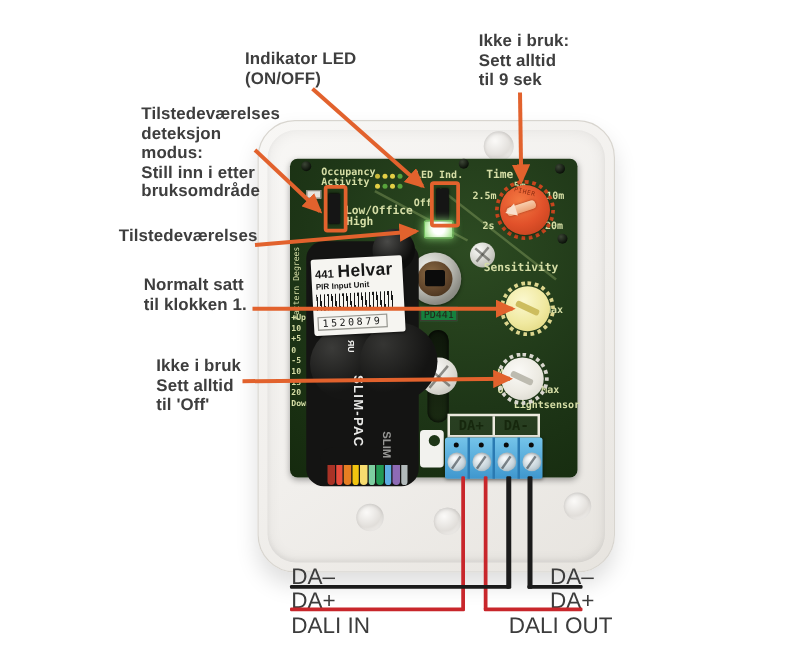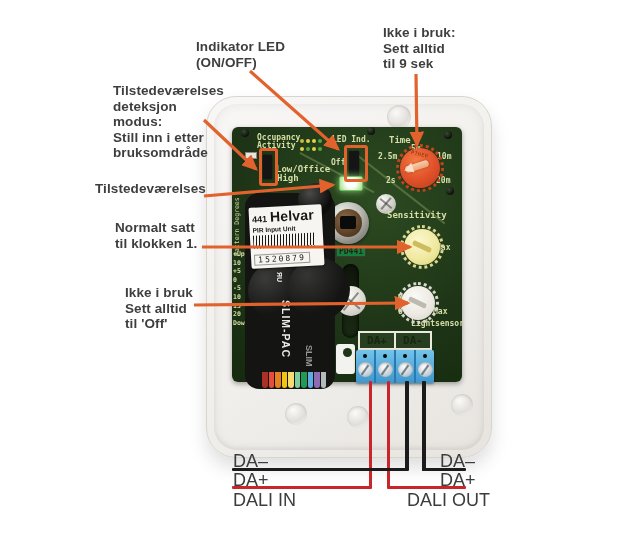--- a/index.html
+++ b/index.html
@@ -163,21 +163,21 @@
   <div class="lens-ap"></div>
   <div class="screw" style="left:376px;top:194px;width:20px;height:20px;background:radial-gradient(circle at 35% 30%,#fafaf8,#cfcfc8 55%,#a5a59d);"></div>
   <div class="silk big" style="left:387px;top:211px;">Sensitivity</div>
 
   <div class="silk" style="left:398px;top:244px;">Min</div>
   <div class="silk" style="left:436px;top:244px;">Max</div>
   <div class="knob-teeth" style="left:400px;top:225px;width:44px;height:44px;border:3.5px dotted #ddd68e;"></div>
   <div class="knob" style="left:404px;top:229px;width:36px;height:36px;background:radial-gradient(circle at 40% 33%,#fbf8cf,#f0e9a0 55%,#ddd276);"></div>
   <div class="knob-slot" style="left:412px;top:244px;width:20px;height:5px;background:#cdbd5e;transform:rotate(25deg);"></div>
 
-  <div style="position:absolute;left:336px;top:245px;width:30px;height:12px;background:#15803d;border:1px solid #3c3c30;box-sizing:border-box;display:flex;align-items:center;justify-content:center;font-family:'DejaVu Sans Mono',monospace;font-size:8px;font-weight:bold;color:#23231a;">PD441</div>
+  <div style="position:absolute;left:336px;top:245px;width:30px;height:12px;background:#15803d;border:1px solid #3c3c30;box-sizing:border-box;display:flex;align-items:center;justify-content:center;font-family:'DejaVu Sans Mono',monospace;font-size:8px;font-weight:normal;color:#23231a;">PD441</div>
 
   <div style="position:absolute;left:342px;top:264px;width:17px;height:74px;border-radius:9px;background:linear-gradient(#0e160a,#1a2a12);box-shadow:inset 0 0 4px #000;"></div>
   <div class="screw" style="left:336px;top:286px;width:30px;height:30px;background:radial-gradient(circle at 38% 32%,#fdfdfb,#dddbd4 55%,#b7b5ad);"></div>
 
   <div class="silk" style="left:398px;top:295px;">Min</div>
   <div class="silk" style="left:398px;top:308px;">Off</div>
   <div class="silk" style="left:433px;top:308px;">Max</div>
   <div class="silk" style="left:411px;top:320px;">Lightsensor</div>
   <div class="knob-teeth" style="left:397px;top:282px;width:42px;height:42px;border:3.5px dotted #d9d7cf;"></div>
   <div class="knob" style="left:401px;top:286px;width:34px;height:34px;background:radial-gradient(circle at 40% 33%,#fbfaf7,#eceae2 55%,#d3d1c7);"></div>

